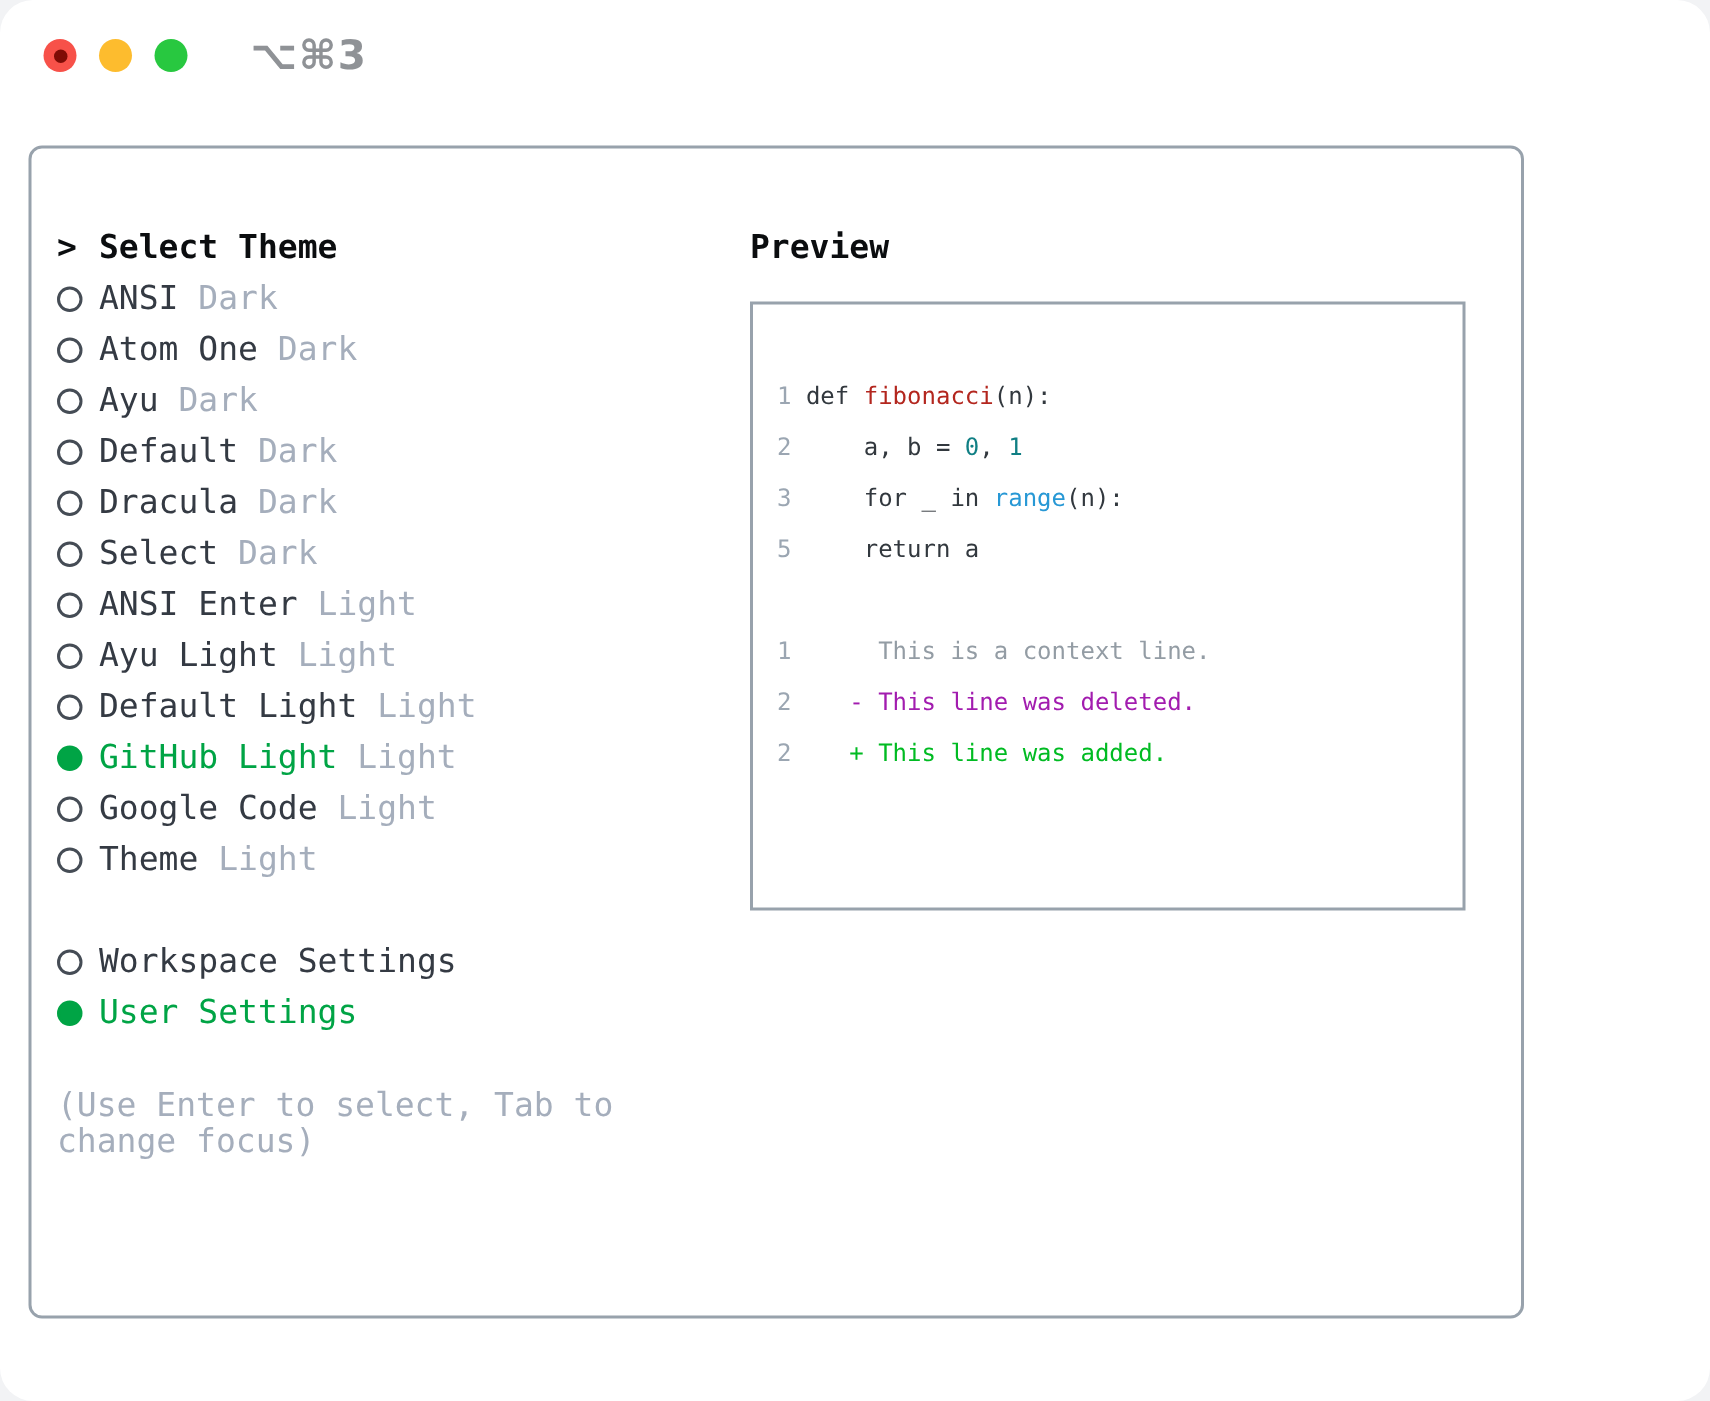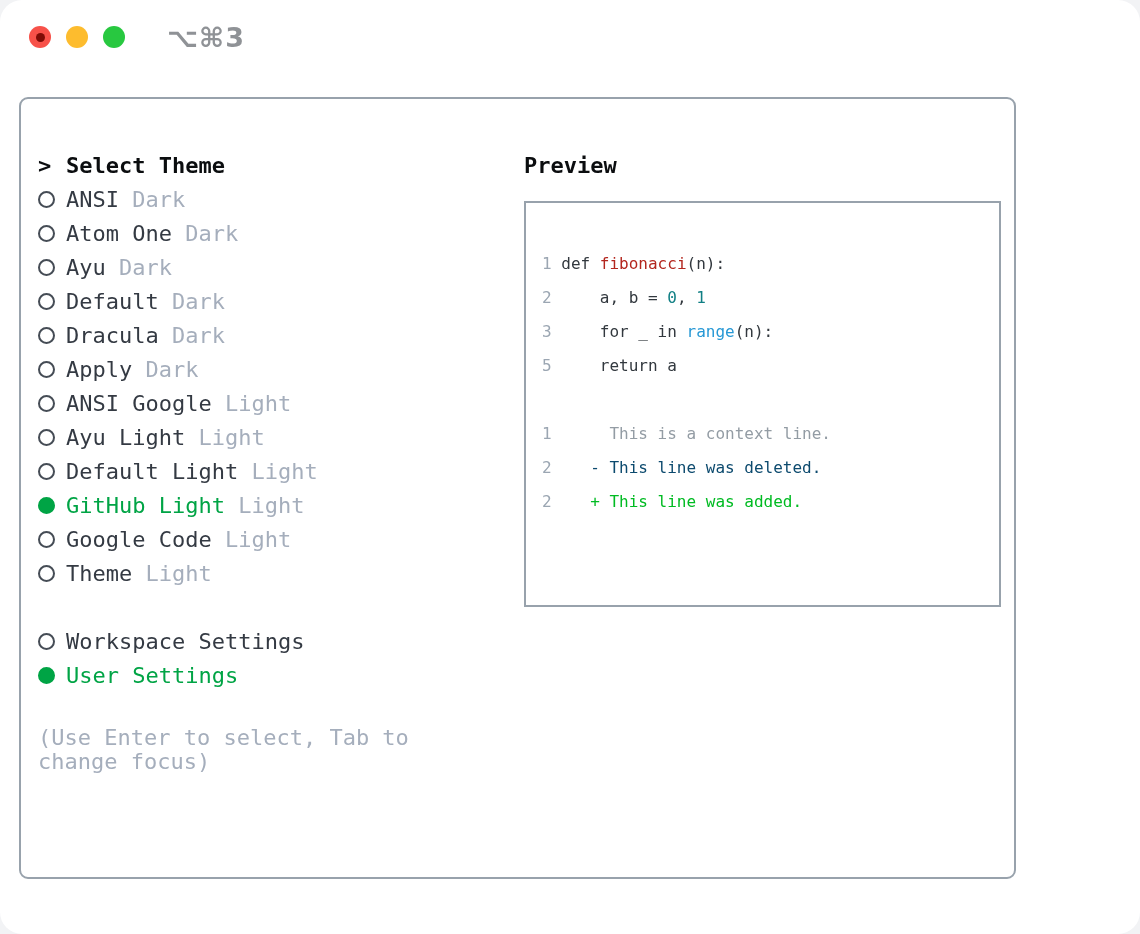--- a/index.html
+++ b/index.html
@@ -62,21 +62,21 @@
     left: 19px; top: 97px;
     width: 997px; height: 782px;
     box-sizing: border-box;
     border: 2px solid #98a2ac;
     border-radius: 9px;
     background: #ffffff;
     display: flex;
     padding: 49px 0 0 17px;
   }
   .left-col { width: 462px; flex: none; }
-  .right-col { flex: 1; margin-left: 24px; }
+  .right-col { flex: 1; }
 
   .row {
     height: 34px;
     display: flex;
     align-items: center;
     font-size: 22px;
     color: #343a43;
     white-space: pre;
   }
   .row.blank { height: 34px; }
@@ -140,21 +140,21 @@
     line-height: 34px;
     font-size: 16px;
     white-space: pre;
   }
   .cl span.g       { color: #9ba6b2; }
   .cl span.fg      { color: #32383e; }
   .cl span.func    { color: #b3261e; }
   .cl span.num     { color: #107f84; }
   .cl span.builtin { color: #2798d5; }
   .cl span.ctx     { color: #939ca4; }
-  .cl span.del     { color: #0c4a6e; text-align: right; }
+  .cl span.del     { color: #a21caf; text-align: right; }
   .cl span.add     { color: #00bb22; }
 </style>
 </head>
 <body>
 
 <div class="window">
 
   <div class="titlebar">
     <div class="lights">
       <span class="tl red">
@@ -195,26 +195,26 @@
     <span class="name">Default </span><span class="variant">Dark</span>
   </div>
 
   <div class="row option">
     <span class="marker"><span class="radio"></span></span>
     <span class="name">Dracula </span><span class="variant">Dark</span>
   </div>
 
   <div class="row option">
     <span class="marker"><span class="radio"></span></span>
-    <span class="name">Apply </span><span class="variant">Dark</span>
-  </div>
-
-  <div class="row option">
-    <span class="marker"><span class="radio"></span></span>
-    <span class="name">ANSI Google </span><span class="variant">Light</span>
+    <span class="name">Select </span><span class="variant">Dark</span>
+  </div>
+
+  <div class="row option">
+    <span class="marker"><span class="radio"></span></span>
+    <span class="name">ANSI Enter </span><span class="variant">Light</span>
   </div>
 
   <div class="row option">
     <span class="marker"><span class="radio"></span></span>
     <span class="name">Ayu Light </span><span class="variant">Light</span>
   </div>
 
   <div class="row option">
     <span class="marker"><span class="radio"></span></span>
     <span class="name">Default Light </span><span class="variant">Light</span>

